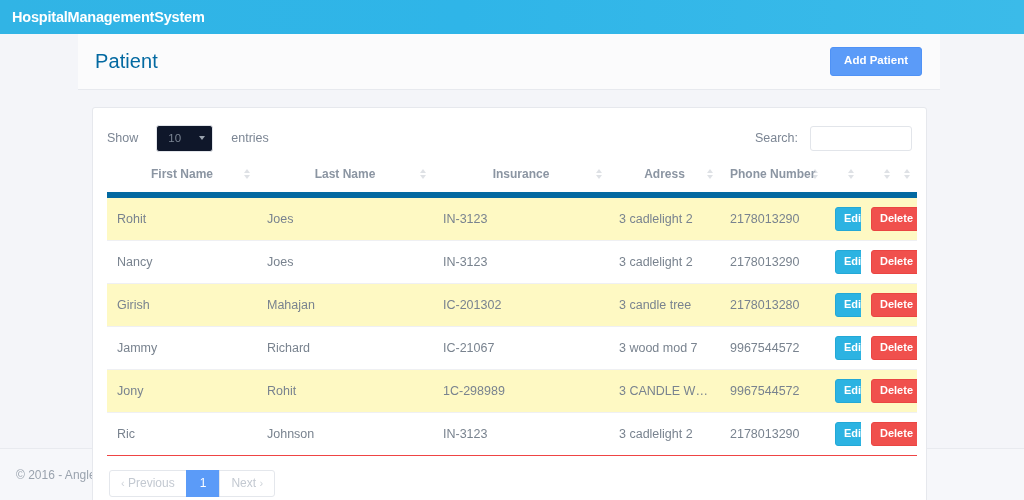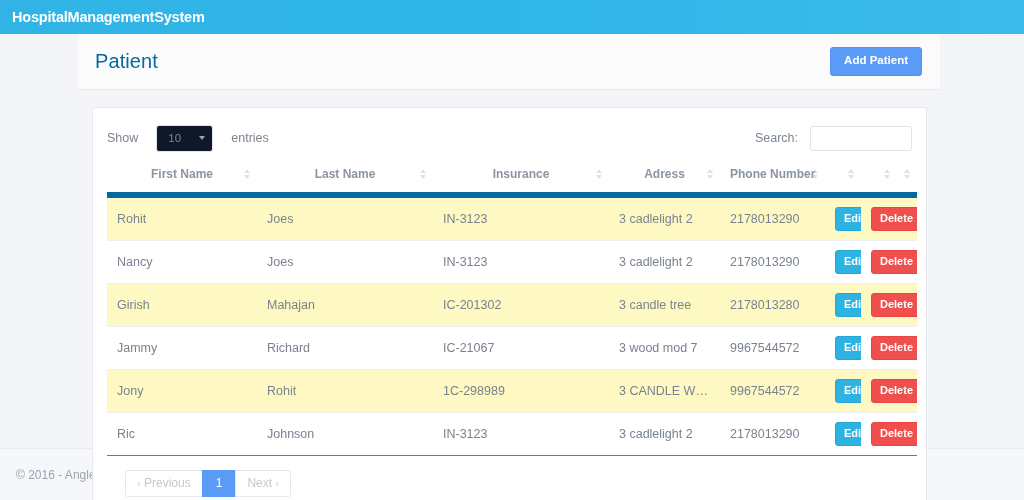--- a/index.html
+++ b/index.html
@@ -229,21 +229,21 @@
   .page-btn {
     border: 1px solid #e4e7ec;
     background: #ffffff;
     color: #c3c9d1;
     font-size: 12px;
     padding: 6px 11px 7px;
     line-height: 1;
     cursor: pointer;
     margin-left: -1px;
   }
-  .page-btn:first-child { border-radius: 3px 0 0 3px; margin-left: 16px; text-align: center; }
+  .page-btn:first-child { border-radius: 3px 0 0 3px; margin-left: 0; text-align: center; }
   .page-btn:last-child { border-radius: 0 3px 3px 0; }
   .page-btn.active {
     background: #5b9bf8;
     border-color: #5b9bf8;
     color: #ffffff;
     padding: 6px 13px 7px;
   }
   .page-btn .chev { font-size: 11px; color: #cfd4da; }
 
   

